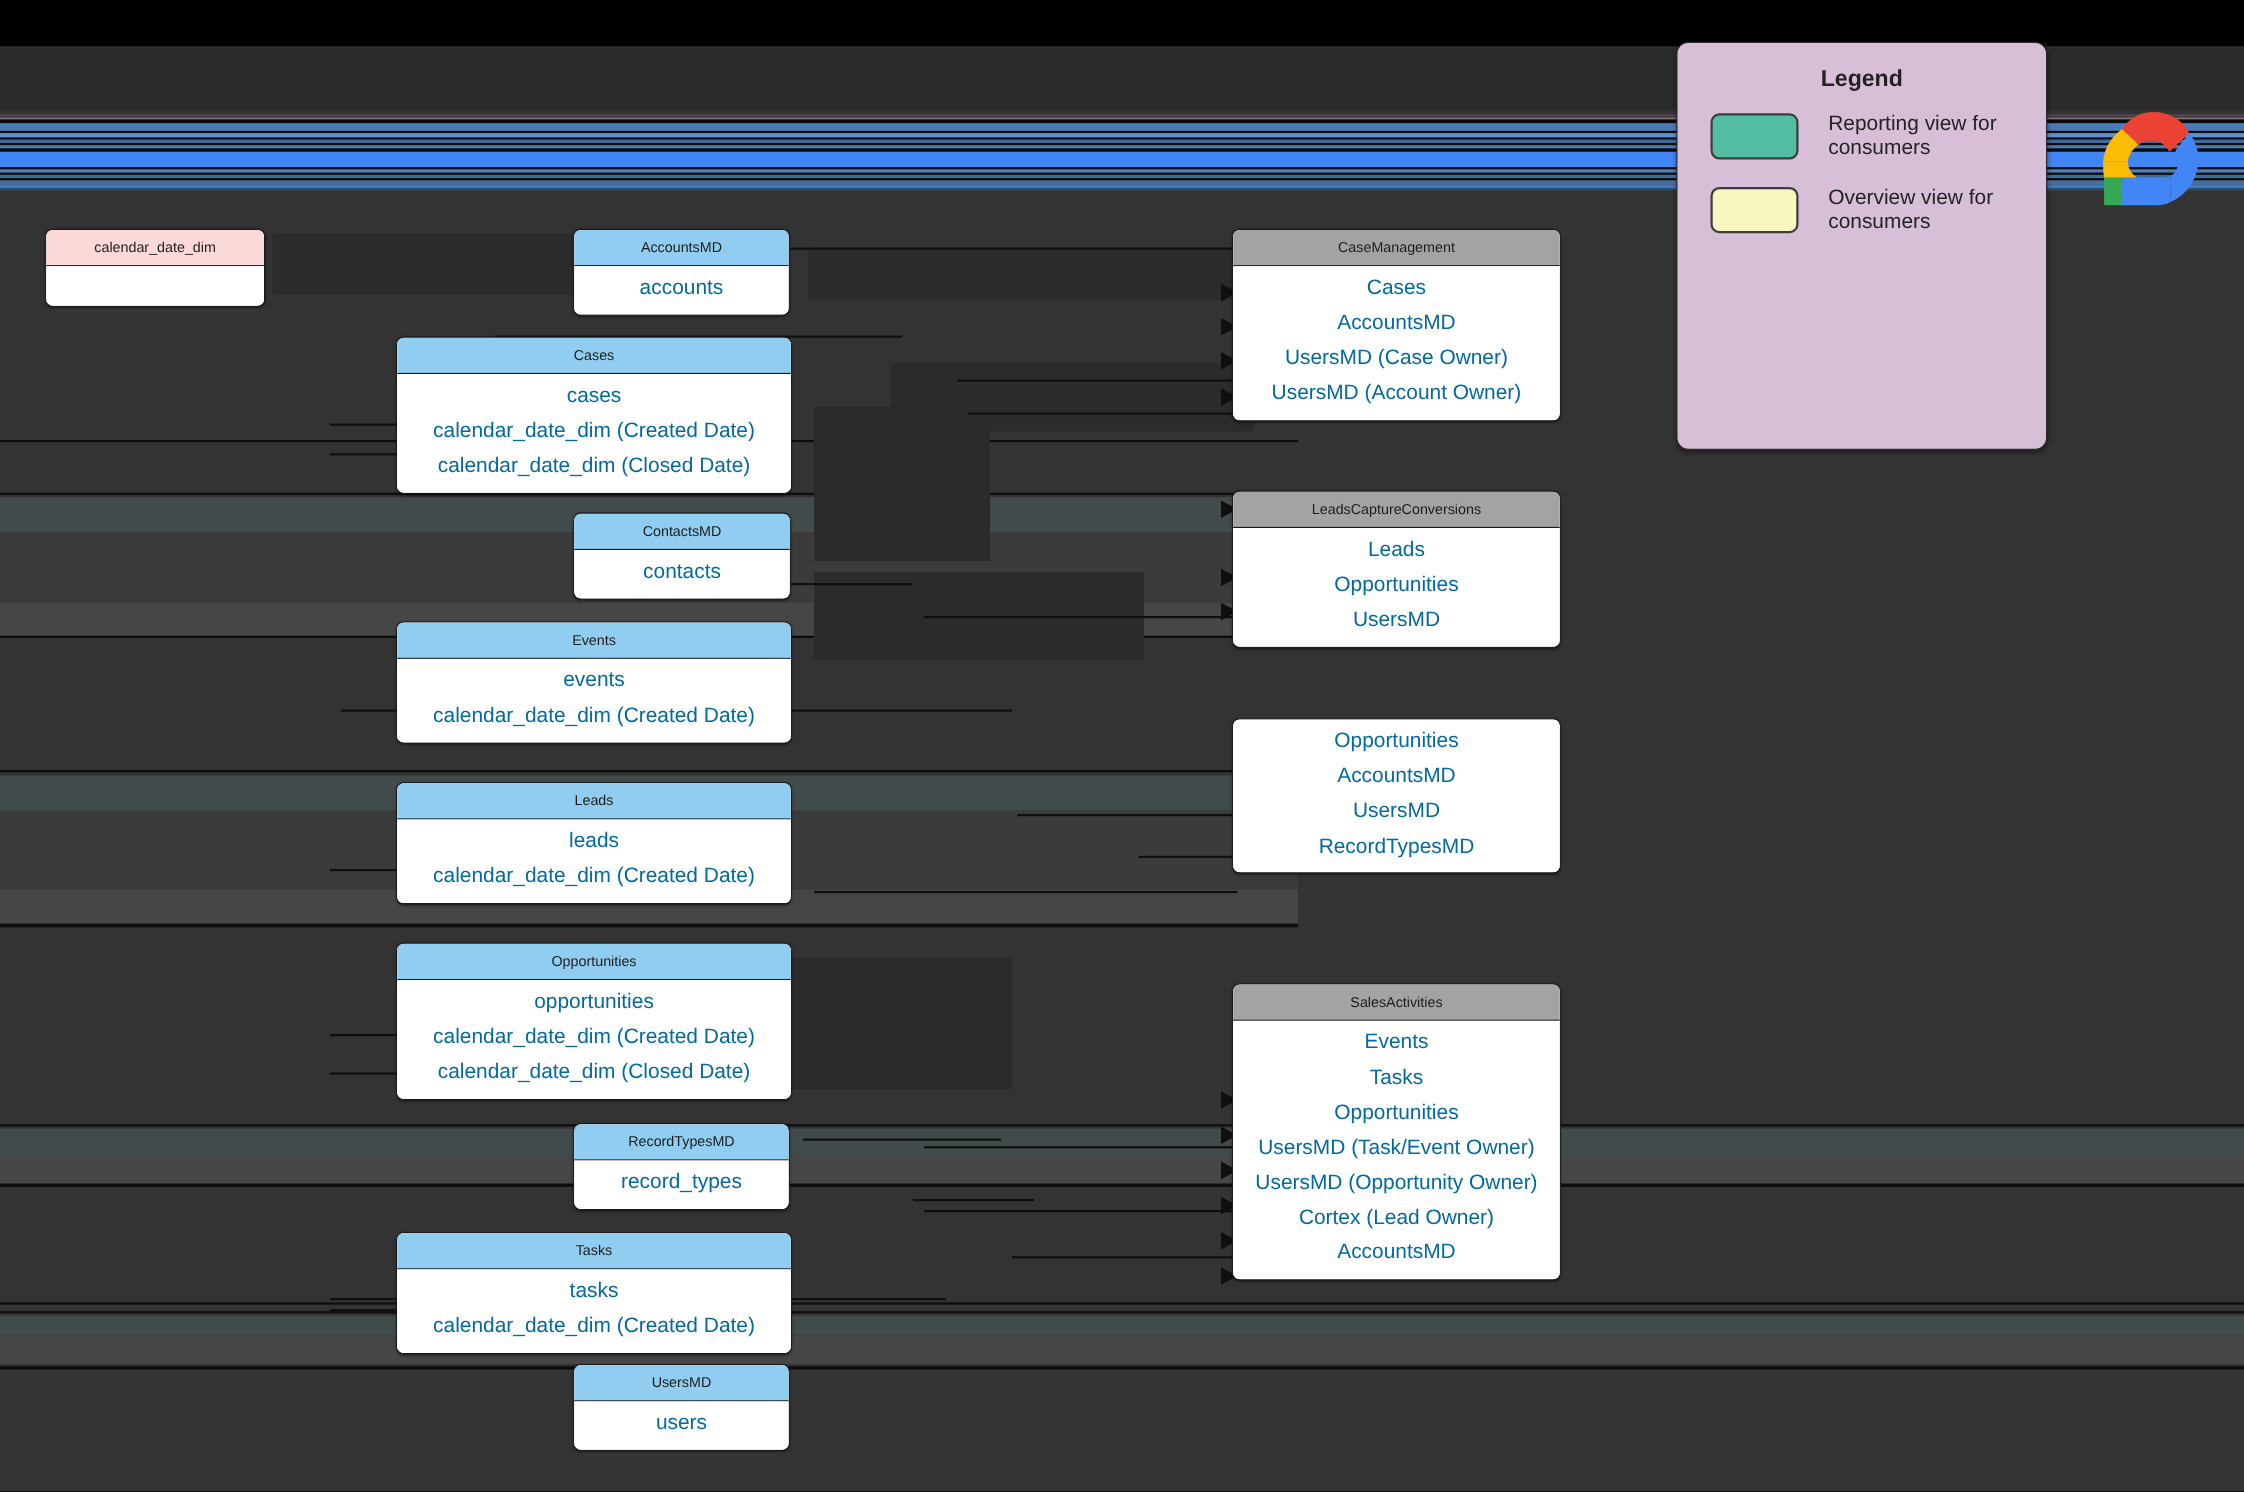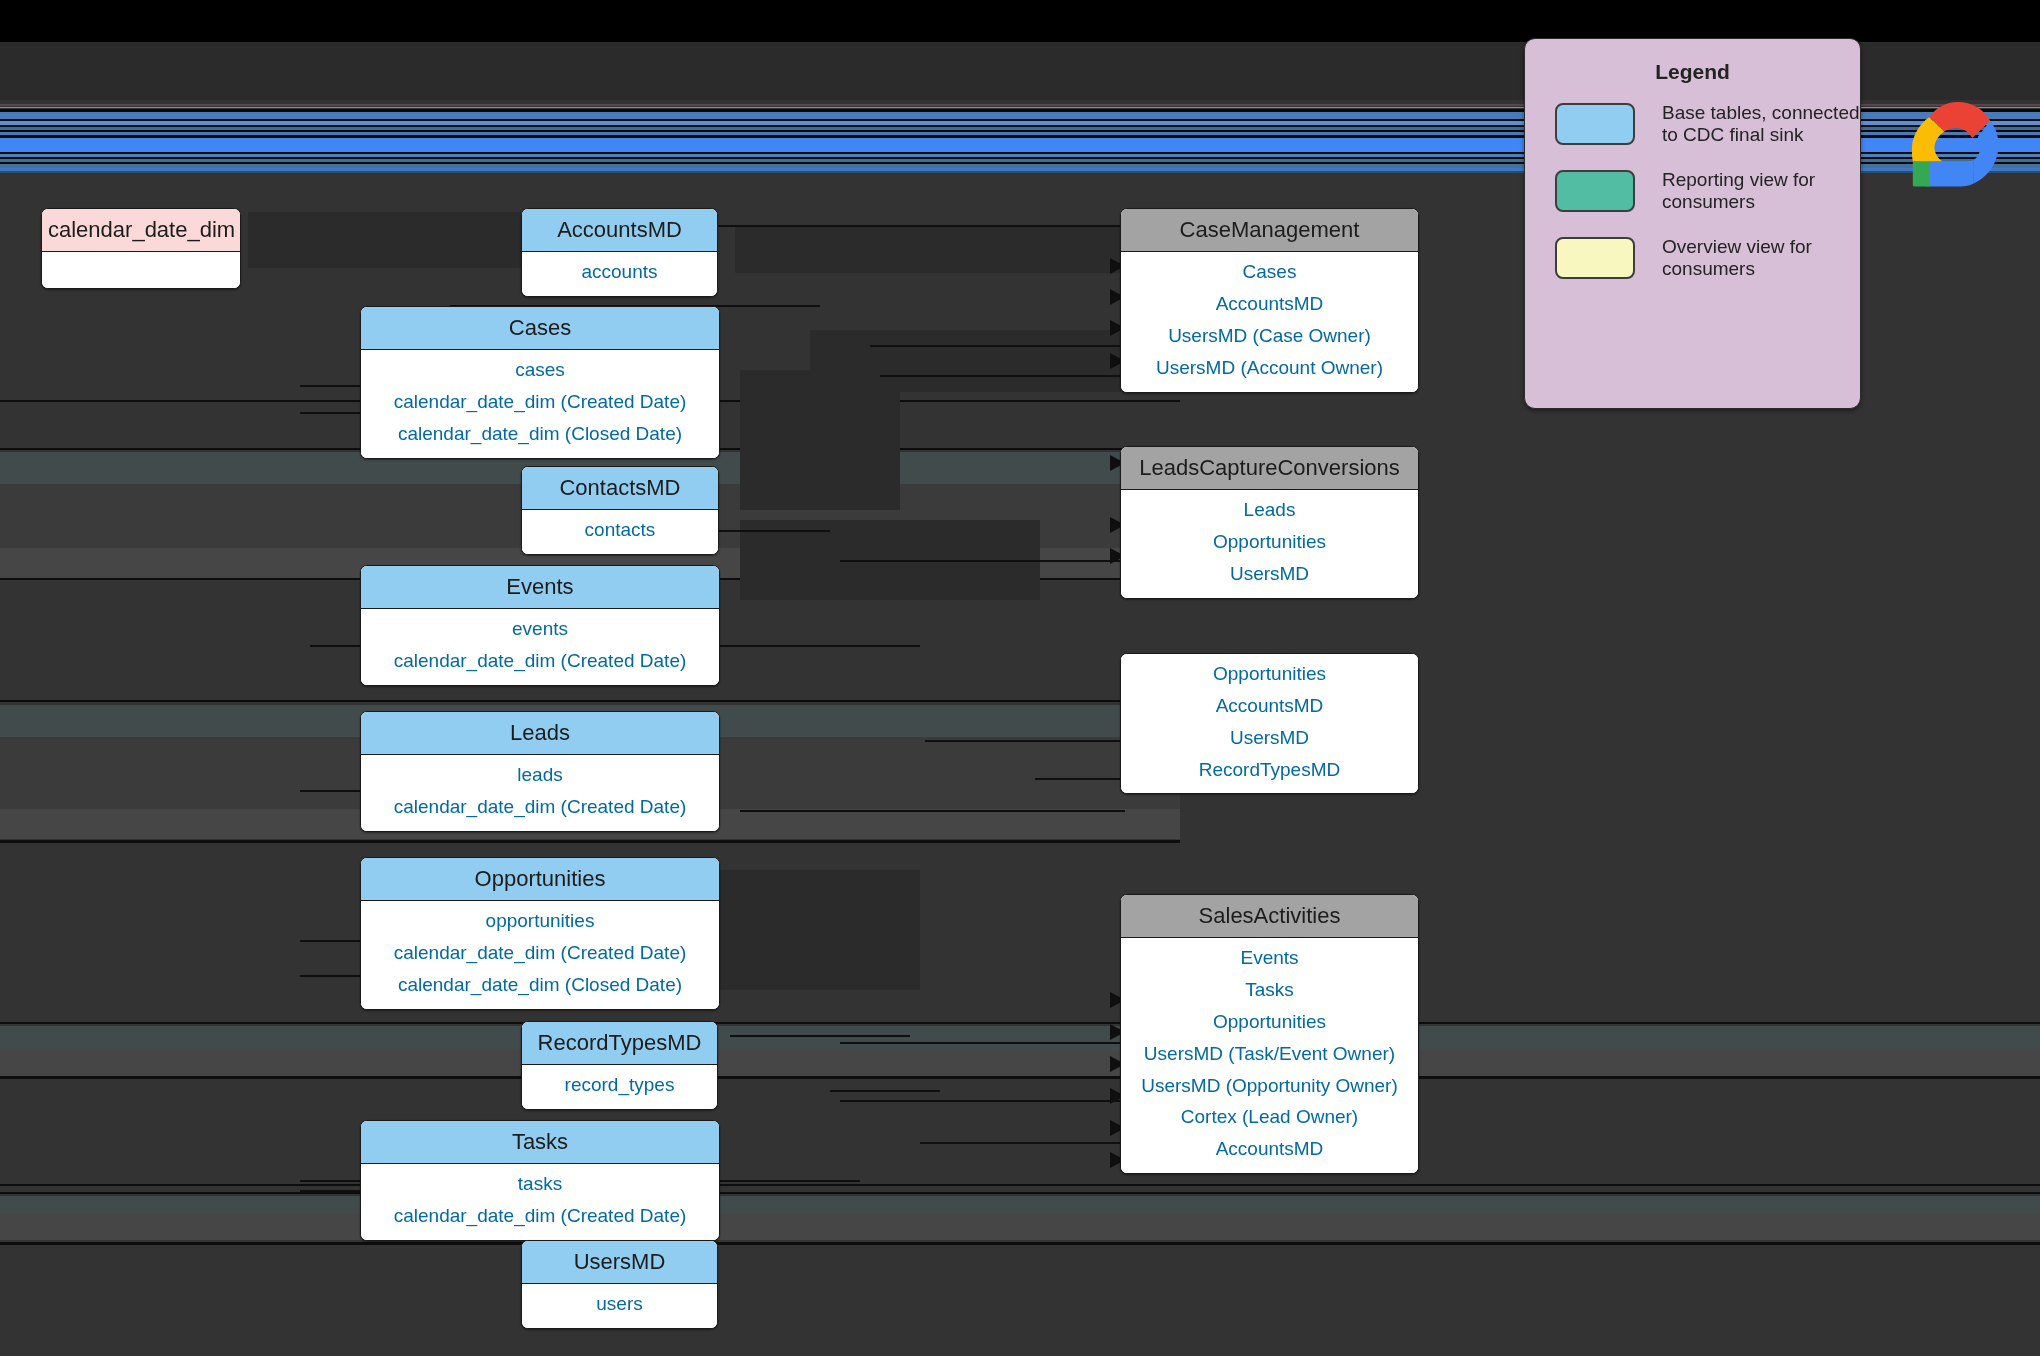--- a/index.html
+++ b/index.html
@@ -30,21 +30,21 @@
     position:absolute;
     border:1px solid #1a1a1a;
     border-radius:7px;
     background:#ffffff;
     box-sizing:border-box;
     overflow:hidden;
     z-index:20;
     box-shadow:0 1px 2px rgba(0,0,0,.45);
   }
   .box .hdr{
-    font-size:22px;
+    font-size:13px;
     color:#1c1c1c;
     text-align:center;
     padding:9px 6px 9px 6px;
     border-bottom:1px solid #1a1a1a;
     line-height:1.1;
     white-space:nowrap;
   }
   .box .body{background:#fff;padding:4px 0 8px 0;}
   .box .row{
     font-size:19px;
@@ -305,24 +305,20 @@
       <div class="row">UsersMD (Task/Event Owner)</div>
       <div class="row">UsersMD (Opportunity Owner)</div>
       <div class="row">Cortex (Lead Owner)</div>
       <div class="row">AccountsMD</div>
     </div>
   </div>
 
   <div id="legend">
     <div class="title">Legend</div>
 
-    <div class="leg-row">
-      <div class="leg-swatch" style="background:#90cdf0;"></div>
-      <div class="leg-label">Base tables, connected to CDC final sink</div>
-    </div>
 
     <div class="leg-row">
       <div class="leg-swatch" style="background:#53bda4;"></div>
       <div class="leg-label">Reporting view for consumers</div>
     </div>
 
     <div class="leg-row">
       <div class="leg-swatch" style="background:#f7f7bf;"></div>
       <div class="leg-label">Overview view for consumers</div>
     </div>

